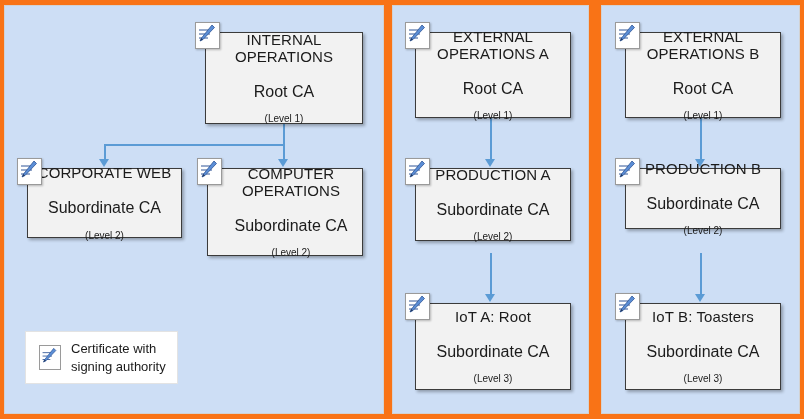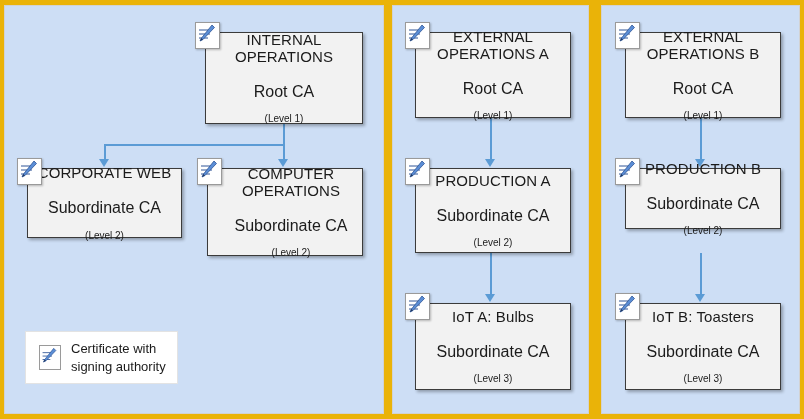--- a/index.html
+++ b/index.html
@@ -1,19 +1,19 @@
 <!DOCTYPE html>
 <html><head>
 <meta charset="utf-8">
 <style>
   html,body{margin:0;padding:0;background:#ffffff;}
   body{width:804px;height:419px;position:relative;overflow:hidden;
        font-family:"Liberation Sans","DejaVu Sans",sans-serif;}
 
-  #canvas{position:absolute;left:0;top:0;width:804px;height:419px;background:#eab308;}
+  #canvas{position:absolute;left:0;top:0;width:804px;height:419px;background:#f97316;}
 
   
   .panel{position:absolute;background:#cddef5;border:1px solid #d2d2d2;
          box-sizing:border-box;}
   #panel-1{left:4px;  top:5px; width:380px; height:409px;}
   #panel-2{left:392px;top:5px; width:197px; height:409px;}
   #panel-3{left:601px;top:5px; width:199px; height:409px;}
 
   
   .node{position:absolute;background:#f2f2f2;border:1.6px solid #3b3b3b;
@@ -144,21 +144,21 @@
         <path d="M16 2 L18.5 4.5 L7 16.5 L4 18 L5.5 15 Z" fill="#5b8ed6" stroke="#2f5597" stroke-width="0.8"></path>
         <path d="M5.5 15 L7 16.5 L4 18 Z" fill="#1f3864"></path>
       </svg>
     </span>
     <div class="t1">EXTERNAL</div>
     <div class="t1">OPERATIONS A</div>
     <div class="t2">Root CA</div>
     <div class="t3">(Level 1)</div>
   </div>
 
-  <div class="node" style="left:415px;top:168px;width:156px;height:85px;">
+  <div class="node" style="left:415px;top:168px;width:156px;height:73px;">
     <span class="badge">
       <svg width="21" height="23" viewBox="0 0 21 23">
         <line x1="3" y1="7" x2="14" y2="7" stroke="#2f5597" stroke-width="1"></line>
         <line x1="3" y1="11" x2="14" y2="11" stroke="#2f5597" stroke-width="1"></line>
         <line x1="3" y1="15" x2="12" y2="15" stroke="#2f5597" stroke-width="1"></line>
         <path d="M16 2 L18.5 4.5 L7 16.5 L4 18 L5.5 15 Z" fill="#5b8ed6" stroke="#2f5597" stroke-width="0.8"></path>
         <path d="M5.5 15 L7 16.5 L4 18 Z" fill="#1f3864"></path>
       </svg>
     </span>
     <div class="t1">PRODUCTION A</div>
@@ -169,21 +169,21 @@
   <div class="node" style="left:415px;top:303px;width:156px;height:87px;">
     <span class="badge">
       <svg width="21" height="23" viewBox="0 0 21 23">
         <line x1="3" y1="7" x2="14" y2="7" stroke="#2f5597" stroke-width="1"></line>
         <line x1="3" y1="11" x2="14" y2="11" stroke="#2f5597" stroke-width="1"></line>
         <line x1="3" y1="15" x2="12" y2="15" stroke="#2f5597" stroke-width="1"></line>
         <path d="M16 2 L18.5 4.5 L7 16.5 L4 18 L5.5 15 Z" fill="#5b8ed6" stroke="#2f5597" stroke-width="0.8"></path>
         <path d="M5.5 15 L7 16.5 L4 18 Z" fill="#1f3864"></path>
       </svg>
     </span>
-    <div class="t1">IoT A: Bulbs</div>
+    <div class="t1">IoT A: Root</div>
     <div class="t2">Subordinate CA</div>
     <div class="t3">(Level 3)</div>
   </div>
 
   <div class="node" style="left:625px;top:32px;width:156px;height:86px;">
     <span class="badge">
       <svg width="21" height="23" viewBox="0 0 21 23">
         <line x1="3" y1="7" x2="14" y2="7" stroke="#2f5597" stroke-width="1"></line>
         <line x1="3" y1="11" x2="14" y2="11" stroke="#2f5597" stroke-width="1"></line>
         <line x1="3" y1="15" x2="12" y2="15" stroke="#2f5597" stroke-width="1"></line>

